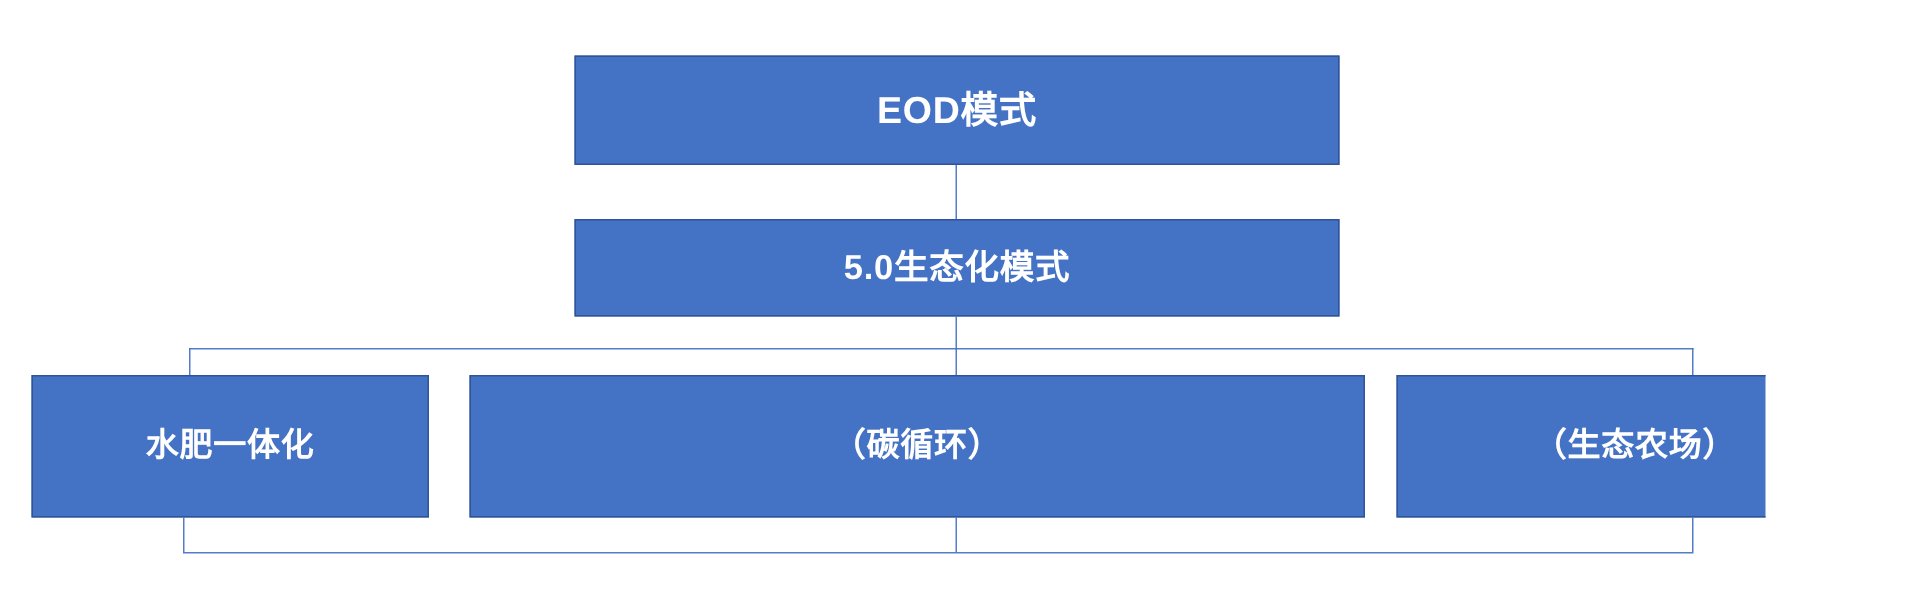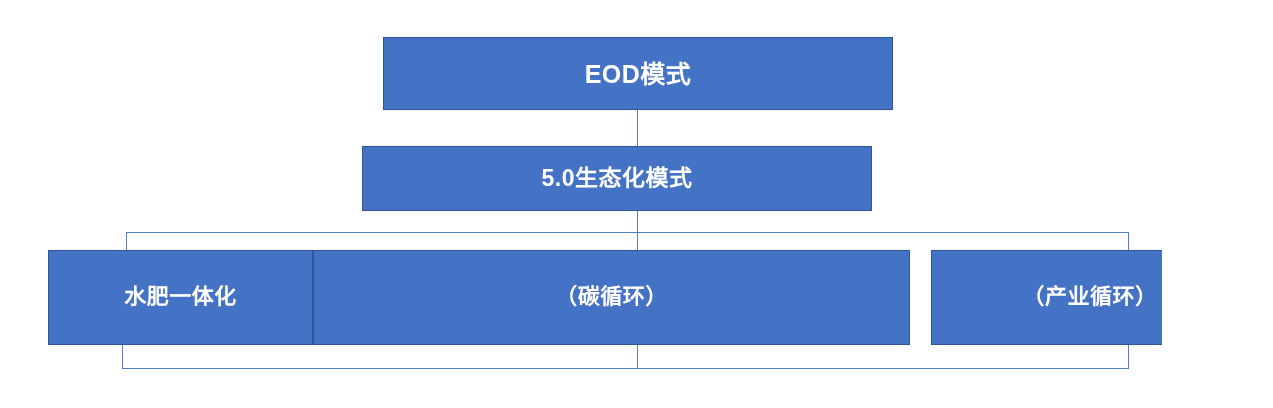--- a/index.html
+++ b/index.html
@@ -10,20 +10,21 @@
   }
   body {
     font-family: "Liberation Sans", "DejaVu Sans", sans-serif;
   }
   #diagram-canvas {
     position: relative;
     width: 1162px;
     height: 408px;
     background: #ffffff;
     overflow: hidden;
+    padding-left: 15px;
   }
   
   .conn-h {
     position: absolute;
     height: 0;
     border-top: 1.6px solid #4472C4;
     opacity: 0.92;
   }
   .conn-v {
     position: absolute;
@@ -66,44 +67,44 @@
 <body>
 
 <div id="diagram-canvas">
 
   <div class="node node-root" style="left:383px; top:37px; width:510px; height:73px;">
     <span class="node-line">EOD模式</span>
   </div>
 
   <div class="conn-v" style="left:637px; top:110px; height:36px;"></div>
 
-  <div class="node node-mode" style="left:362px; top:146px; width:510px; height:65px;">
+  <div class="node node-mode" style="left:383px; top:146px; width:510px; height:65px;">
     <span class="node-line">5.0生态化模式</span>
   </div>
 
   <div class="conn-v" style="left:637px; top:211px; height:21px;"></div>
 
   <div class="conn-h" style="left:126px; top:232px; width:1003px;"></div>
 
   <div class="conn-v" style="left:126px; top:232px; height:19px;"></div>
 
   <div class="conn-v" style="left:637px; top:232px; height:19px;"></div>
 
   <div class="conn-v" style="left:1128px; top:232px; height:19px;"></div>
 
-  <div class="node node-leaf" style="left:21px; top:250px; width:265px; height:95px;margin-left:27px;">
+  <div class="node node-leaf" style="left:21px; top:250px; width:265px; height:95px;">
     <span class="node-line">水肥一体化</span>
   </div>
 
   <div class="node node-leaf" style="left:313px; top:250px; width:597px; height:95px;">
     <span class="node-line">（碳循环）</span>
   </div>
 
   <div class="node node-leaf" style="left:931px; top:250px; width:318px; height:95px;">
-    <span class="node-line">（产业循环）</span>
+    <span class="node-line">（生态农场）</span>
   </div>
 
   <div class="conn-v" style="left:122px; top:345px; height:23px;"></div>
 
   <div class="conn-v" style="left:637px; top:345px; height:23px;"></div>
 
   <div class="conn-v" style="left:1128px; top:345px; height:23px;"></div>
 
   <div class="conn-h" style="left:122px; top:368px; width:1007px;"></div>
 

